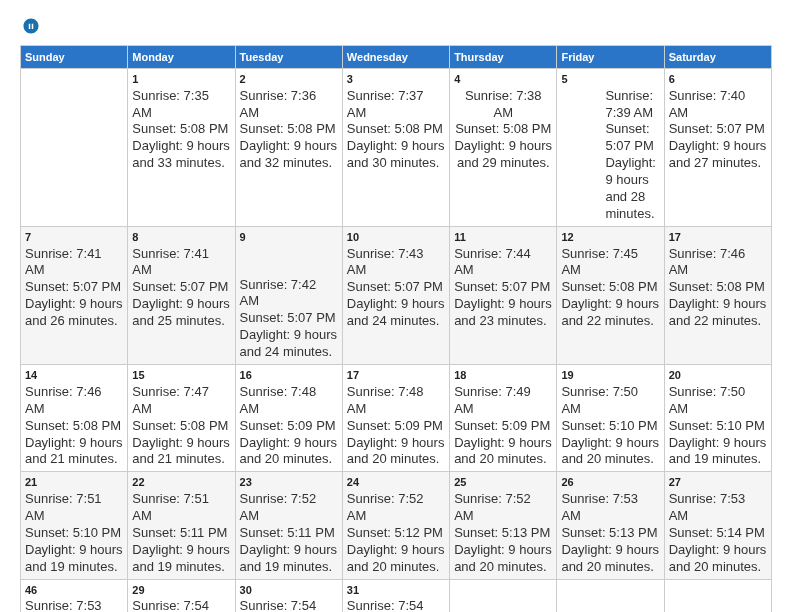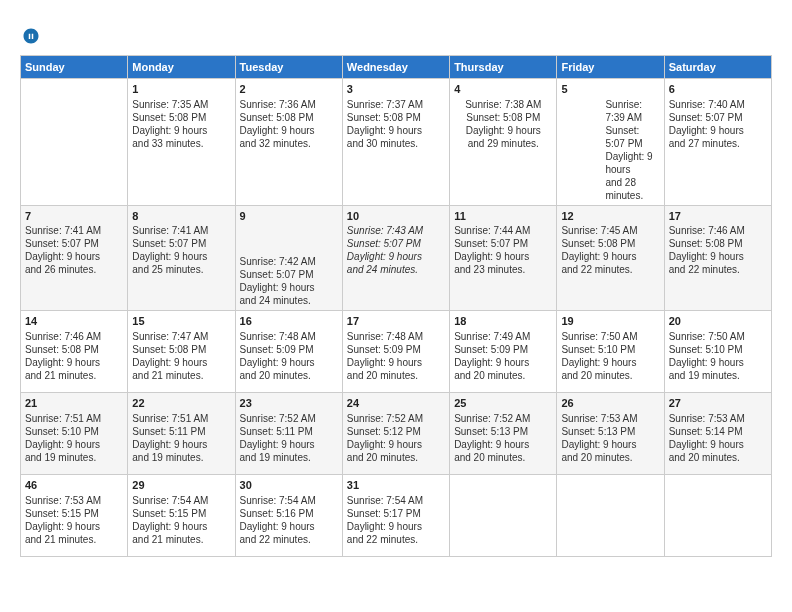--- a/index.html
+++ b/index.html
@@ -6,21 +6,21 @@
     body {
       width: 792px;
       height: 612px;
       background: #ffffff;
       font-family: Arial, sans-serif;
       overflow: hidden;
     }
     .page {
       width: 792px;
       height: 612px;
-      padding: 26px 20px;
+      padding: 16px 20px;
     }
     .header {
       display: flex;
       align-items: flex-start;
       justify-content: space-between;
       margin-bottom: 10px;
     }
     .logo {
       display: flex;
       align-items: center;
@@ -67,21 +67,21 @@
       background: #f5f5f5;
     }
     .day-number {
       font-size: 11px;
       font-weight: bold;
       color: #222;
       display: block;
       margin-bottom: 1px;
     }
     .day-info {
-      font-size: 10px;
+      font-size: 13px;
       color: #333;
       line-height: 1.3;
     }
     .empty-cell {
       background: #f9f9f9;
     }
   </style>
 </head>
 <body>
 
@@ -182,21 +182,21 @@
           </td>
           <td>
             <span class="day-number">9</span>
             <div class="day-info" style="white-space: pre-line; margin-top: 32px;">Sunrise: 7:42 AM
 Sunset: 5:07 PM
 Daylight: 9 hours
 and 24 minutes.</div>
           </td>
           <td>
             <span class="day-number">10</span>
-            <div class="day-info" style="white-space: pre-line; font-style: italic;">Sunrise: 7:43 AM
+            <div class="day-info" style="white-space: pre-line;">Sunrise: 7:43 AM
 Sunset: 5:07 PM
 Daylight: 9 hours
 and 24 minutes.</div>
           </td>
           <td>
             <span class="day-number">11</span>
             <div class="day-info" style="white-space: pre-line;">Sunrise: 7:44 AM
 Sunset: 5:07 PM
 Daylight: 9 hours
 and 23 minutes.</div>

